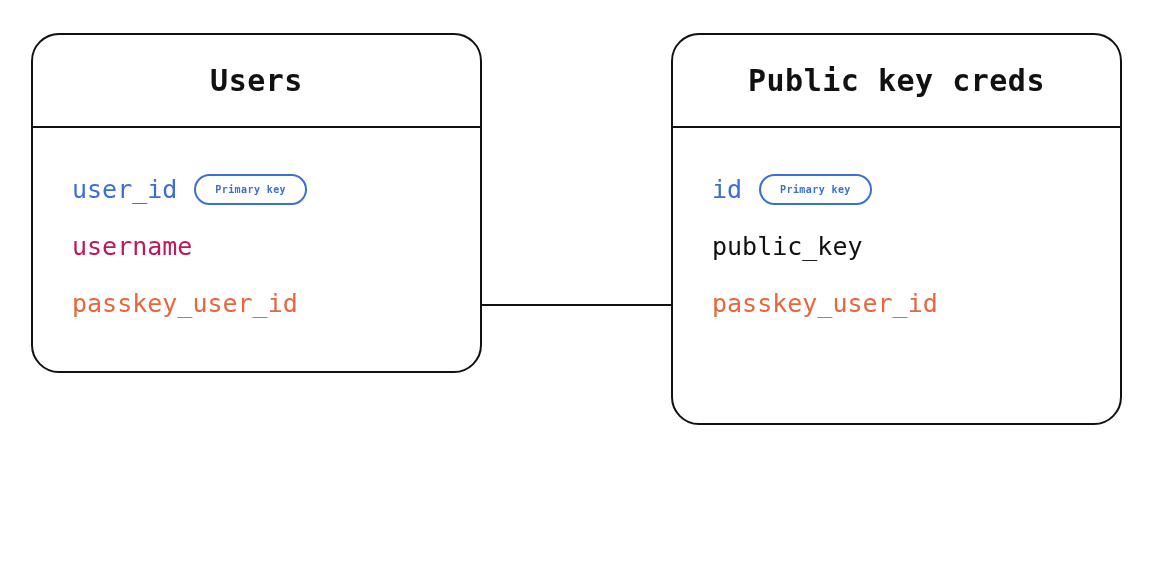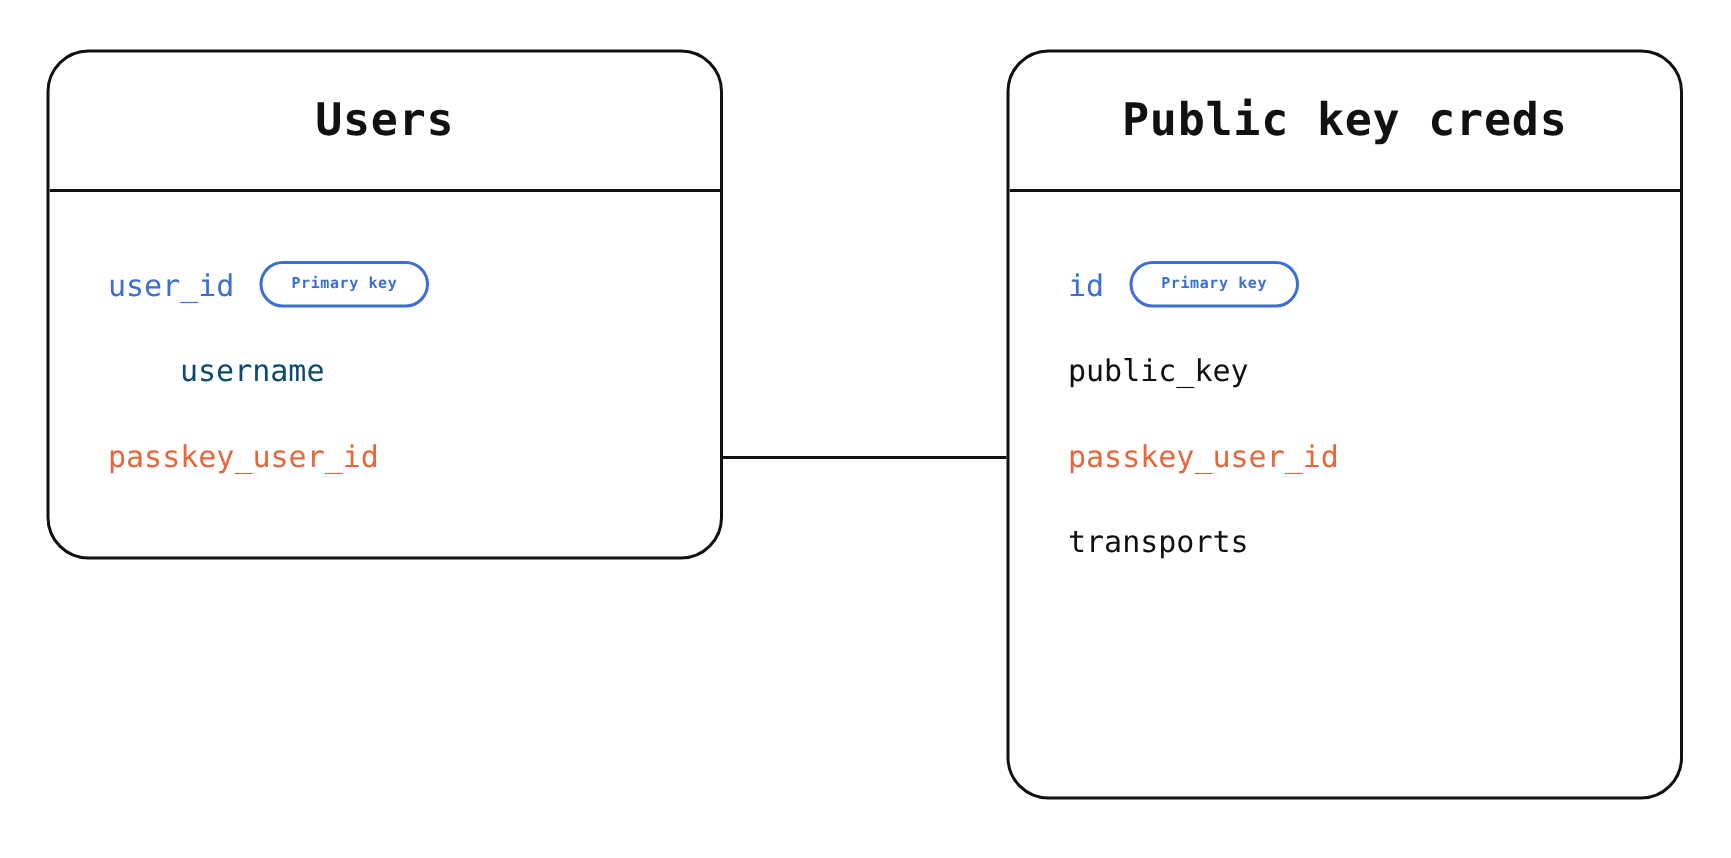--- a/index.html
+++ b/index.html
@@ -64,21 +64,21 @@
 
   .field-row {
     height: 57px;
     display: flex;
     align-items: center;
     padding-left: 39px;
     box-sizing: border-box;
   }
 
   .field-name {
-    font-size: 20px;
+    font-size: 25px;
     color: #111111;
     white-space: nowrap;
     line-height: 1;
   }
   .field-name.is-key   { color: #3b6fd4; }
   .field-name.is-fkey  { color: #e8663c; }
 
   .field-badge {
     margin-left: 17px;
     display: inline-flex;
@@ -104,40 +104,37 @@
     <div class="entity-card" style="left: 31px; top: 33px; width: 451px; height: 340px; border-color: rgb(17, 17, 17);">
       <div class="entity-header" style="border-bottom-color: rgb(17, 17, 17);">
         <div class="entity-title" style="color: rgb(17, 17, 17);">Users</div>
       </div>
       <div class="entity-fields">
         <div class="field-row">
           <span class="field-name is-key" style="color: rgb(59, 111, 212);">user_id</span>
           <span class="field-badge" style="color: rgb(59, 111, 212); border-color: rgb(59, 111, 212);">Primary key</span>
         </div>
         <div class="field-row">
-          <span class="field-name" style="color: #0c4a6e; margin-left: 48px;">username</span>
+          <span class="field-name" style="color: #be185d;">username</span>
         </div>
         <div class="field-row">
           <span class="field-name is-fkey" style="color: rgb(232, 102, 60);">passkey_user_id</span>
         </div>
       </div>
     </div>
-    <div class="entity-card" style="left: 671px; top: 33px; width: 451px; height: 500px; border-color: rgb(17, 17, 17);">
+    <div class="entity-card" style="left: 671px; top: 33px; width: 451px; height: 392px; border-color: rgb(17, 17, 17);">
       <div class="entity-header" style="border-bottom-color: rgb(17, 17, 17);">
         <div class="entity-title" style="color: rgb(17, 17, 17);">Public key creds</div>
       </div>
       <div class="entity-fields">
         <div class="field-row">
           <span class="field-name is-key" style="color: rgb(59, 111, 212); text-align: center;">id</span>
           <span class="field-badge" style="color: rgb(59, 111, 212); border-color: rgb(59, 111, 212);">Primary key</span>
         </div>
         <div class="field-row">
           <span class="field-name" style="color: rgb(17, 17, 17);">public_key</span>
         </div>
         <div class="field-row">
           <span class="field-name is-fkey" style="color: rgb(232, 102, 60);">passkey_user_id</span>
         </div>
-        <div class="field-row">
-          <span class="field-name" style="color: rgb(17, 17, 17);">transports</span>
-        </div>
       </div>
     </div>
   </div>
 
 </body></html>

